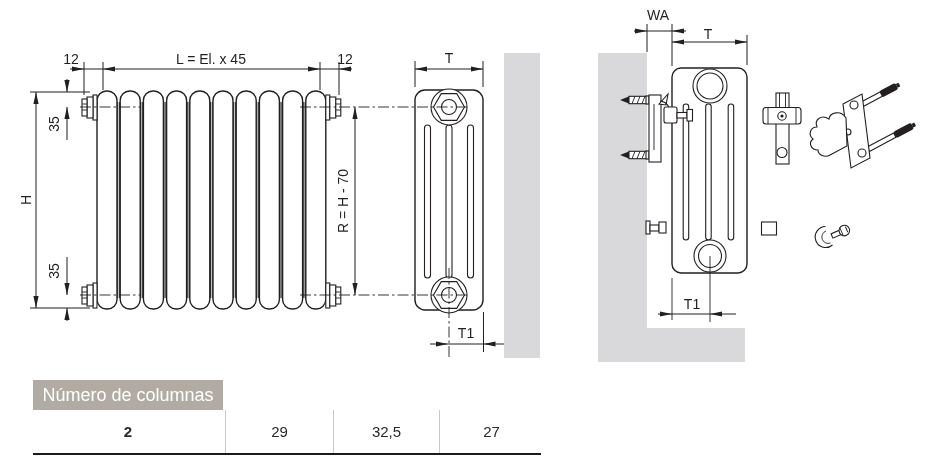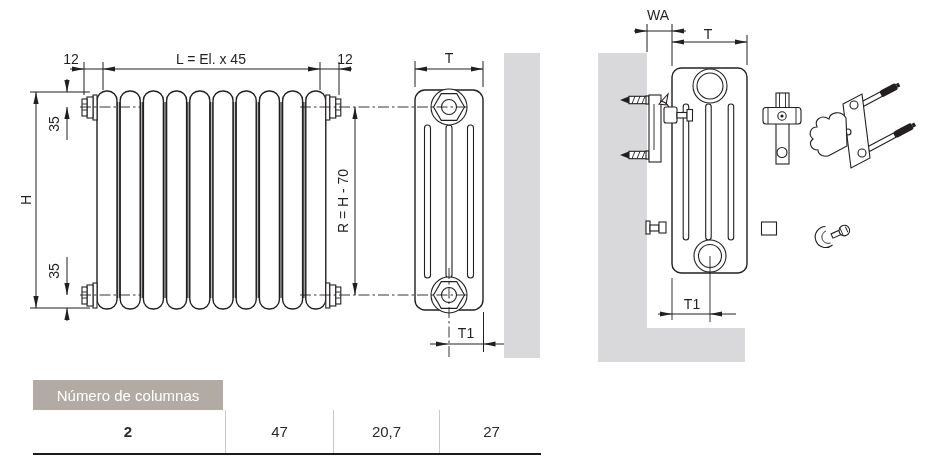--- a/index.html
+++ b/index.html
@@ -14,21 +14,21 @@
   svg .dim{stroke:var(--line);fill:none;stroke-width:1;}
   svg .cl{stroke:var(--line);fill:none;stroke-width:0.9;stroke-dasharray:11 3 2.5 3;}
   svg .dark{fill:var(--line);stroke:none;}
   svg .wall{fill:var(--wall);stroke:none;}
   svg .wht{fill:#ffffff;stroke:var(--line);stroke-width:1.1;}
   svg text{fill:var(--line);font-family:"Liberation Sans",sans-serif;font-size:14px;}
   
   .dim-table{position:absolute;left:33px;top:380px;width:508px;}
   .thead,.trow{display:grid;grid-template-columns:190px 103px 101px 99px;column-gap:5px;}
   .thead > div{background:var(--hdr);color:var(--hdrtext);height:30px;display:flex;
-               align-items:center;justify-content:center;font-size:15px;}
+               align-items:center;justify-content:center;font-size:18px;}
   .trow{border-bottom:2.5px solid #1b1b1b;}
   .trow > div{height:43px;display:flex;align-items:center;justify-content:center;
               font-size:15px;color:#2a2a2a;position:relative;background:#fff;}
   .trow > div + div::before{content:"";position:absolute;left:-3px;top:0;bottom:0;
               width:1px;background:#c9c9c9;}
   .trow > div:first-child{font-weight:bold;}
 </style>
 </head>
 <body>
 
@@ -247,19 +247,19 @@
   </g>
 </svg>
 
 
 <div class="dim-table">
   <div class="thead">
     <div>Número de columnas</div>
   </div>
   <div class="trow">
     <div>2</div>
-    <div>47</div>
-    <div>20,7</div>
+    <div>29</div>
+    <div>32,5</div>
     <div>27</div>
   </div>
 </div>
 
 </div>
 
 </body></html>

